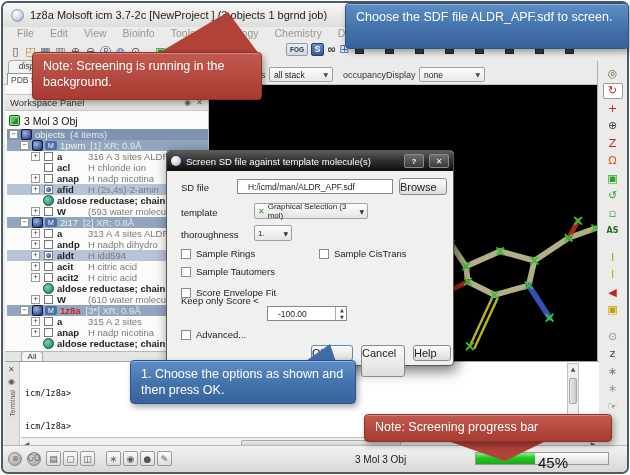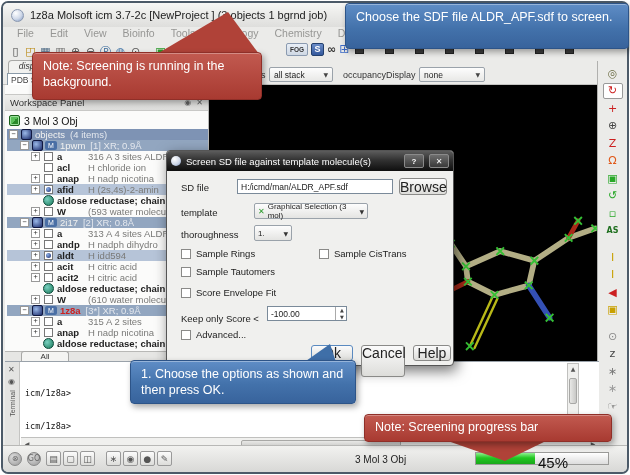--- a/index.html
+++ b/index.html
@@ -61,21 +61,21 @@
 .tico[data-state="checkbox"], .tico[data-state="checkbox-dot"] { width:9px; height:9px; margin:1px 4px 1px 1px; background:#fff; border:1px solid #777; }
 .tico[data-state="checkbox-dot"]::after { content:""; position:absolute; left:1px; top:1px; width:5px; height:5px; border-radius:50%; background:radial-gradient(circle at 35% 35%, #8ab0e8, #16256a); }
 .tico[data-state="protein"] { border-radius:50%; background:radial-gradient(circle at 35% 35%, #7ad0c0, #1a7a5a); border:1px solid #0a4a3a; }
 .tname { font-weight:bold; margin-right:5px; }
 .tind[data-state="2"] ~ .tname { min-width:26px; }
 .tname[data-state="white"] { color:#f2f2f0; font-weight:normal; }
 .tname[data-state="red"] { color:#cc2222; }
 .tdetail { color:#7a7a78; }
 .trow[data-state="dark"] .tdetail, .trow[data-state="mol"] .tdetail { color:#e4e8ee; }
 .ws-footer { position:absolute; left:0; right:0; bottom:0; height:12px; background:#e6e6e4; border-top:1px solid #b8b8b6; }
-.all-tab { position:absolute; left:16px; bottom:1px; width:48px; height:11px; background:#f4f4f2; border:1px solid #a8a8a6; border-bottom:none; border-radius:3px 3px 0 0; font-size:8px; text-align:center; color:#333; }
+.all-tab { position:absolute; left:16px; bottom:1px; width:22px; height:11px; background:#f4f4f2; border:1px solid #a8a8a6; border-bottom:none; border-radius:3px 3px 0 0; font-size:8px; text-align:center; color:#333; }
 
 
 .viewer { position:absolute; left:206px; top:82px; width:390px; height:277px; background:#000; }
 .molsvg { position:absolute; left:200px; top:70px; }
 
 
 .rstrip { position:absolute; right:0; top:58px; width:30px; bottom:27px; background:#ebebe9; border-left:1px solid #b0b0ae; display:flex; flex-direction:column; align-items:center; padding-top:4px; }
 .rt-icon { width:20px; height:16px; margin-bottom:1.5px; display:flex; align-items:center; justify-content:center; font-size:11px; font-family:"DejaVu Sans",sans-serif; flex:none; }
 .rt-icon[data-state="pressed"] { background:#fff; border:1px solid #999; border-radius:2px; }
 .rt-icon[data-state="gap"] { margin-top:9px; }
@@ -107,22 +107,22 @@
 .pfill { position:absolute; left:0; top:0; bottom:0; background:linear-gradient(#8ef08e,#22c622 45%,#1aa81a); }
 .plabel { position:absolute; left:62px; top:1px; font-size:15px; color:#111; }
 
 
 .dialog { position:absolute; left:166px; top:150px; width:288px; height:216px; background:#f0f0ee; border:1px solid #555; border-radius:4px; box-shadow:3px 5px 14px rgba(0,0,0,.55); z-index:30; }
 .dlg-title { position:absolute; left:0; right:0; top:0; height:20px; background:linear-gradient(#5c5c5c,#323232 45%,#0e0e0e); border-radius:3px 3px 0 0; display:flex; align-items:center; padding:0 4px; gap:5px; }
 .dlg-icon { width:10px; height:10px; border-radius:50%; background:radial-gradient(circle at 35% 30%, #fff, #cfd8e8 55%, #7a94c0); flex:none; }
 .dlg-ttl { color:#fff; font-size:9.5px; flex:1; white-space:nowrap; overflow:hidden; }
 .dlg-btn { width:20px; height:14px; background:linear-gradient(#6e6e6e,#3a3a3a); border:1px solid #8a8a8a; border-radius:2px; color:#fff; font-size:8px; display:flex; align-items:center; justify-content:center; font-weight:bold; }
 .dl { position:absolute; font-size:9.5px; color:#222; }
-.dinput { position:absolute; border:1px solid #7a8a99; background:#fff; font-size:8.5px; color:#222; padding:0 3px; font-family:"Liberation Sans",sans-serif; }
-.dbtn { position:absolute; background:linear-gradient(#fbfbfb,#ddddda); border:1px solid #8a8a88; border-radius:3px; font-size:14px; color:#222; text-align:center; }
+.dinput { position:absolute; border:1px solid #7a8a99; background:#fff; font-size:8.5px; color:#222; padding:0 10px; font-family:"Liberation Sans",sans-serif; }
+.dbtn { position:absolute; background:linear-gradient(#fbfbfb,#ddddda); border:1px solid #8a8a88; border-radius:3px; font-size:11px; color:#222; }
 .dselect { position:absolute; height:16px; background:linear-gradient(#fdfdfd,#e4e4e2); border:1px solid #9aa2aa; border-radius:2px; display:flex; align-items:center; font-size:8px; color:#222; padding:0 3px; }
 .dselect .gx { color:#2a9a2a; font-weight:bold; margin-right:3px; font-family:"DejaVu Sans",sans-serif; }
 .dselect .arr { font-size:6px; margin-left:auto; padding-left:4px; color:#333; }
 .dcheck { position:absolute; display:flex; align-items:center; gap:5px; }
 .cbox { width:10px; height:10px; background:#fff; border:1px solid #8a8a88; flex:none; }
 .dcheck span.cl { font-size:9.5px; color:#222; }
 .spin { position:absolute; width:13px; font-size:5px; line-height:7px; text-align:center; color:#444; border-left:1px solid #aaa; }
 
 
 .co { position:absolute; color:#fff; font-size:12.5px; line-height:1.3; padding:5px 10px; border-radius:4px; z-index:45; }
@@ -504,21 +504,21 @@
       <span class="cl">Sample CisTrans</span>
   </div>
   <div class="dcheck" style="left:14px; top:115px;">
     <span class="cbox"></span>
       <span class="cl">Sample Tautomers</span>
   </div>
   <div class="dcheck" style="left:14px; top:136px;">
     <span class="cbox"></span>
       <span class="cl">Score Envelope Fit</span>
   </div>
-  <span class="dl" style="left:14px; top:162px;">Keep only Score &lt;</span>
+  <span class="dl" style="left:14px; top:144px;">Keep only Score &lt;</span>
   <input class="dinput" style="left: 100px; top: 155px; width: 80px; height: 15px;" value="-100.00">
   <span class="spin glyph" style="left:168px; top:156px; height:13px;">▲<br>▼</span>
   <div class="dcheck" style="left:14px; top:178px;">
     <span class="cbox"></span>
       <span class="cl">Advanced...</span>
   </div>
   <span class="dbtn" style="left:144px; top:194px; width:42px; height:16px; line-height:15px; border-color:#5a8ac0;">Ok</span>
   <span class="dbtn" style="left:194px; top:194px; width:44px; height:32px; line-height:15px;">Cancel</span>
   <span class="dbtn" style="left:246px; top:194px; width:38px; height:16px; line-height:15px;">Help</span>
 </div>

